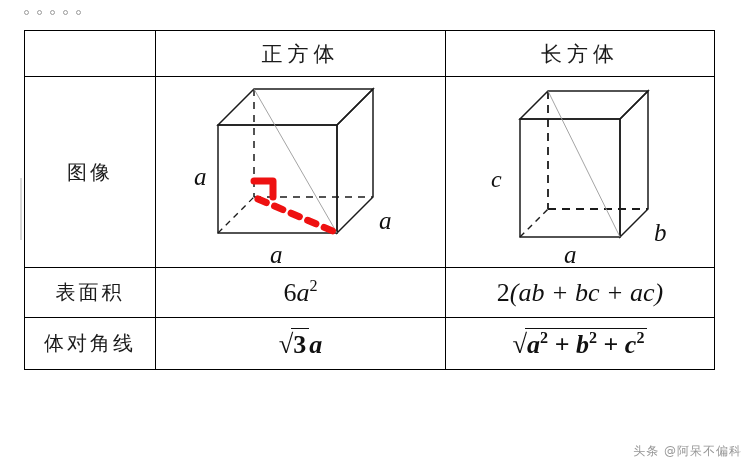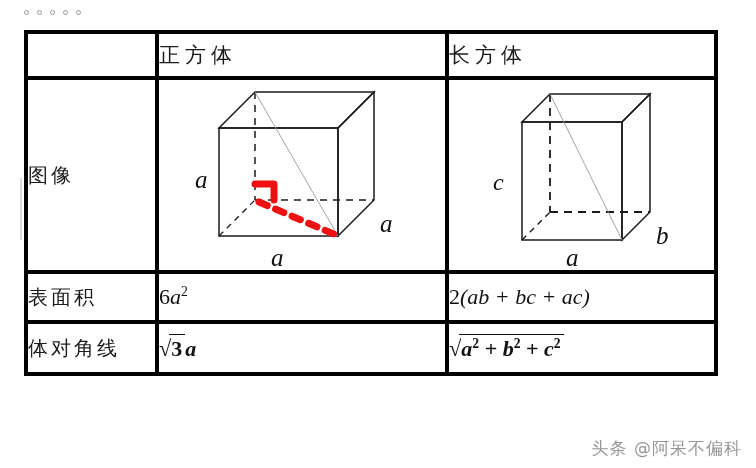--- a/index.html
+++ b/index.html
@@ -45,22 +45,22 @@
   
   .table {
     position: absolute;
     left: 24px;
     top: 30px;
     width: 690px;
     border-collapse: collapse;
     table-layout: fixed;
   }
   .table td {
-    border: 4px solid #000000;
-    text-align: left;
+    border: 1px solid #000000;
+    text-align: center;
     vertical-align: middle;
     padding: 0;
   }
   .col-label { width: 131px; }
   .col-cube  { width: 290px; }
   .col-cuboid{ width: 269px; }
 
   .r-head  { height: 46px; }
   .r-fig   { height: 190px; }
   .r-area  { height: 50px; }
@@ -75,21 +75,21 @@
     font-weight: 500;
   }
   .hanzi-head {
     font-size: 21px;
     letter-spacing: 5px;
   }
 
   
   .math {
     font-family: "Liberation Serif", "DejaVu Serif", serif;
-    font-size: 22px;
+    font-size: 26px;
     color: #111111;
     white-space: nowrap;
   }
   .math i, .mi {
     font-style: italic;
   }
   sup.exp {
     font-size: 0.62em;
     vertical-align: super;
     font-style: normal;
@@ -123,21 +123,21 @@
     display: block;
     margin: 0 auto;
   }
 
   
   .watermark {
     position: absolute;
     right: 14px;
     bottom: 8px;
     font-family: "DejaVu Sans", "Liberation Sans", sans-serif;
-    font-size: 17px;
+    font-size: 12px;
     color: #8e8e8e;
     letter-spacing: 1px;
     opacity: 0.92;
     white-space: nowrap;
   }
 </style>
 </head>
 <body>
 
 <div class="dots">

